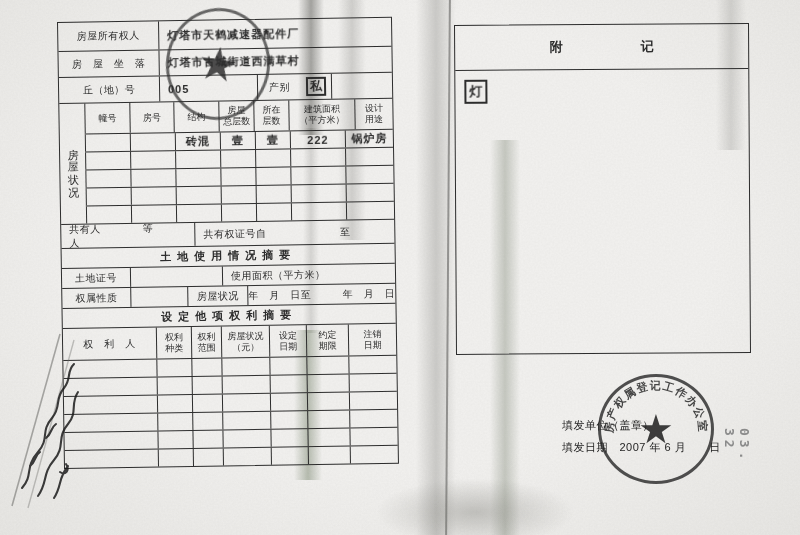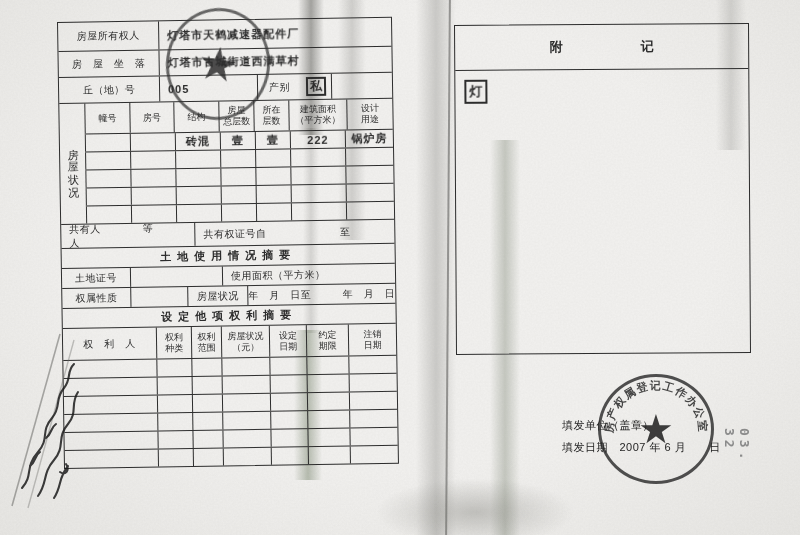--- a/index.html
+++ b/index.html
@@ -110,21 +110,21 @@
       <div class="side lab">房屋状况</div>
       <div class="grid">
         <div class="tr h30">
           <div class="c lab9" style="width:45px">幢号</div>
           <div class="c lab9" style="width:44px">房号</div>
           <div class="c lab9" style="width:45px">结构</div>
           <div class="c lab9" style="width:35px">房屋
 总层数</div>
           <div class="c lab9" style="width:35px">所在
 层数</div>
-          <div class="c lab9" style="width:58px">建筑面积
+          <div class="c lab9" style="width:66px">建筑面积
 （平方米）</div>
           <div class="c lab9" style="flex:1">设计
 用途</div>
         </div>
         <div class="tr h18">
           <div class="c val" style="width:45px"></div>
           <div class="c val" style="width:45px"></div>
           <div class="c val" style="width:45px">砖混</div>
           <div class="c val" style="width:35px">壹</div>
           <div class="c val" style="width:35px">壹</div>

